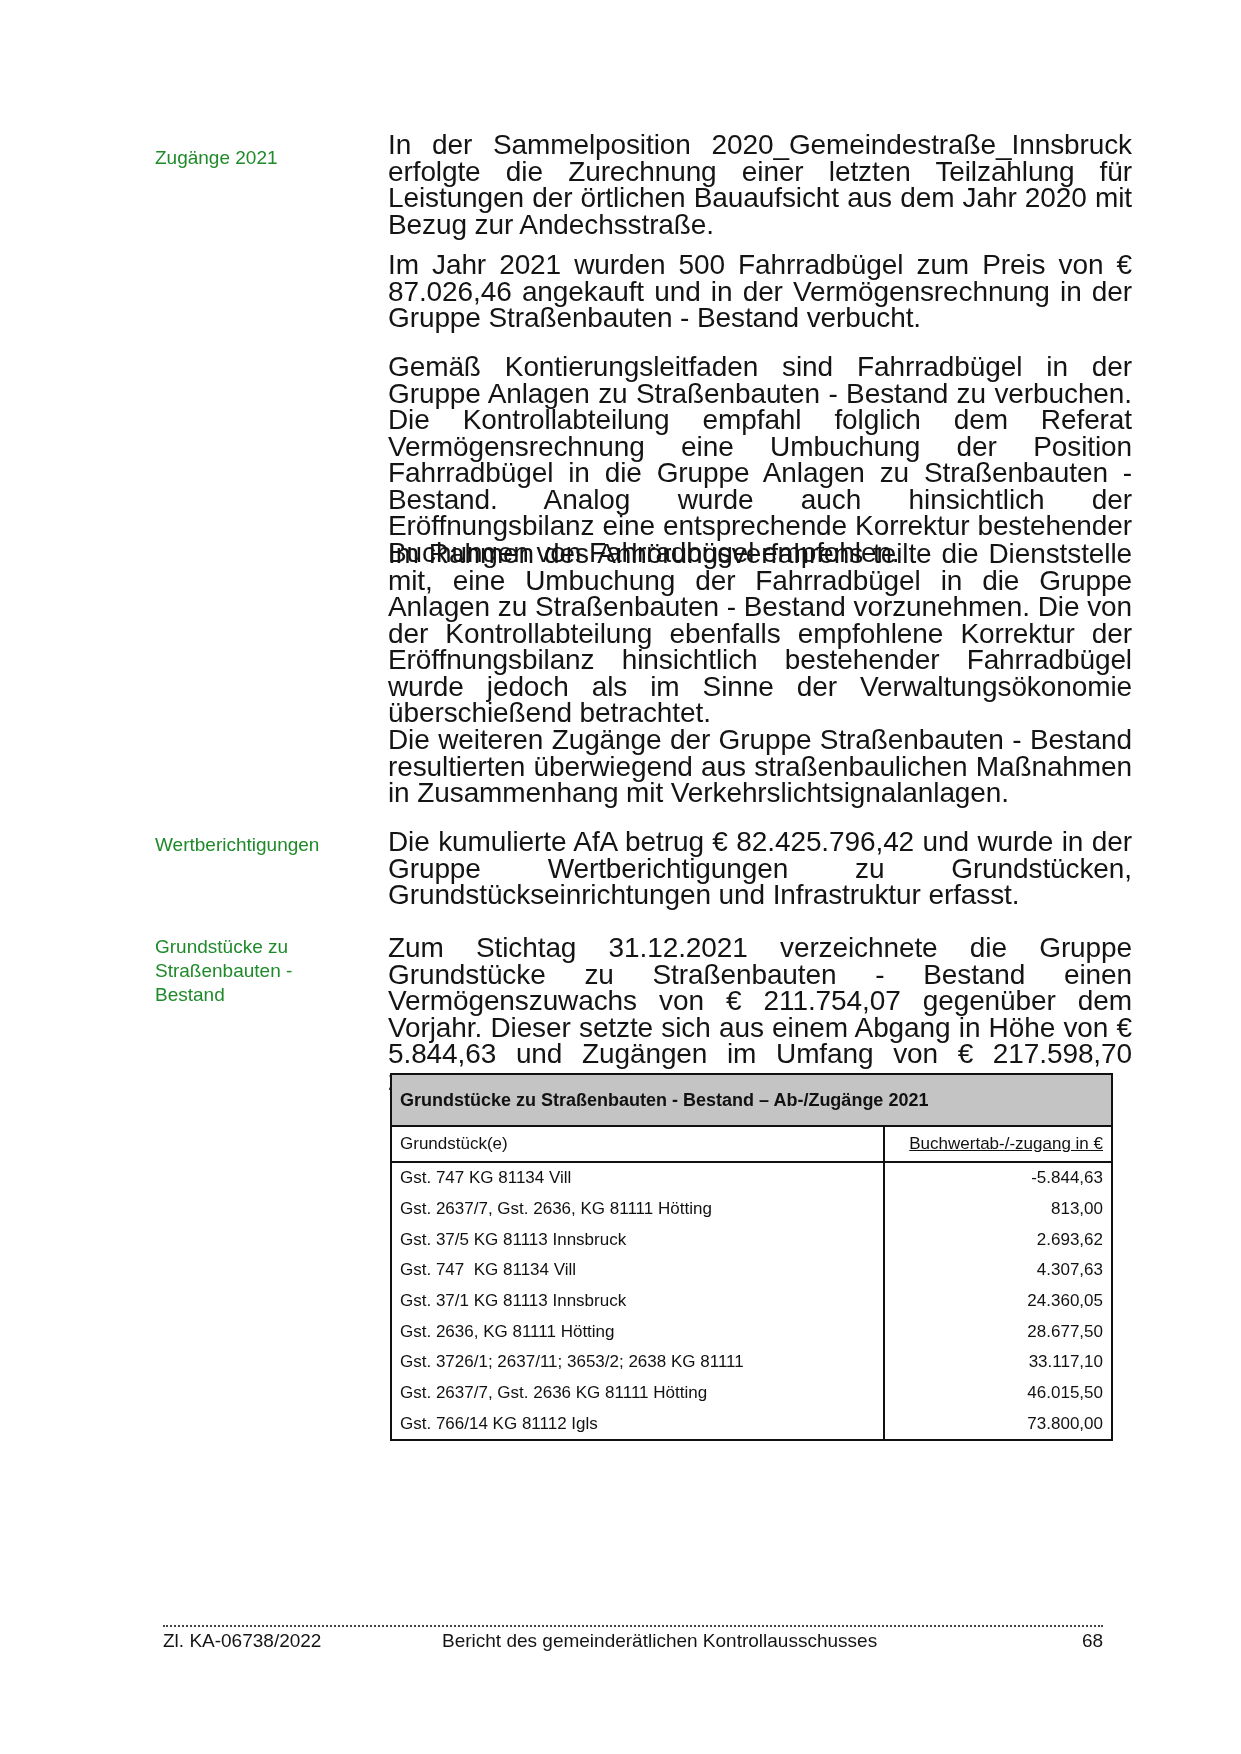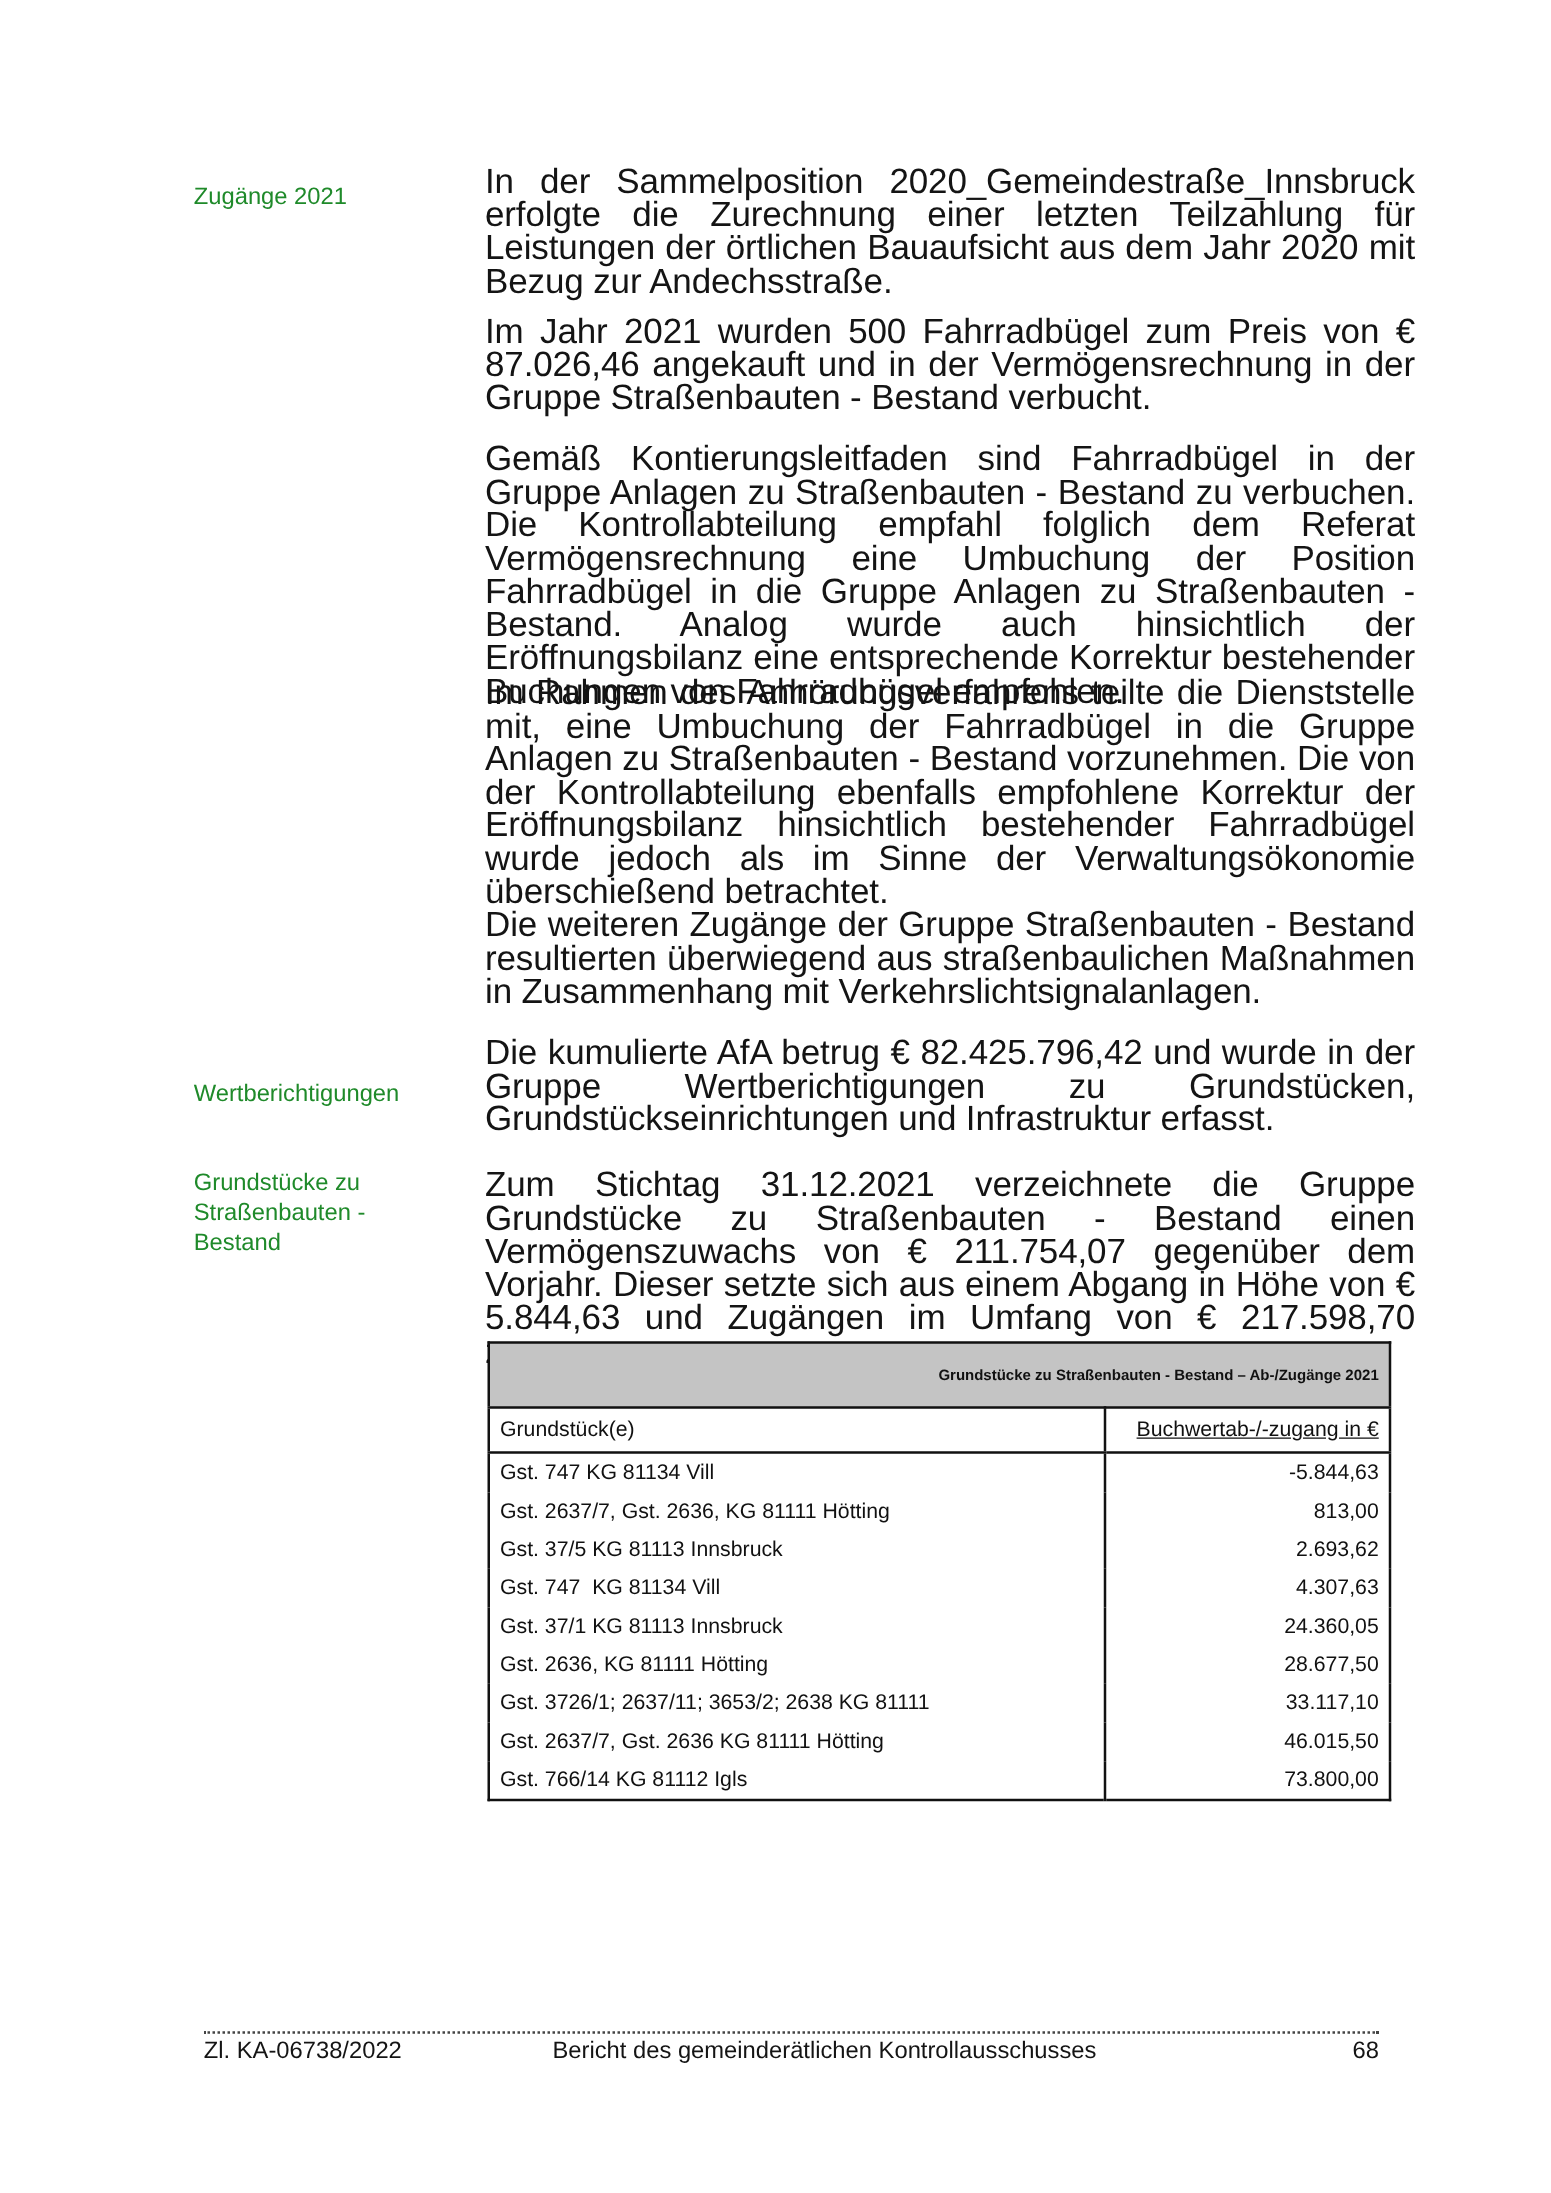--- a/index.html
+++ b/index.html
@@ -5,42 +5,42 @@
   html, body { margin:0; padding:0; background:#ffffff; }
   body { width:1241px; height:1754px; position:relative; overflow:hidden;
          font-family: "Liberation Sans", sans-serif; color:#111; }
   .page { position:absolute; left:0; top:0; width:1241px; height:1754px; }
   .side { position:absolute; left:155px; color:#1f8a2a; font-size:19px; line-height:24px; width:200px; }
   .para { position:absolute; left:388px; width:744px; font-size:28px; line-height:26.5px;
           text-align:justify; color:#141414; letter-spacing:-0.1px; }
   .tbl { position:absolute; left:390px; top:1073px; width:723px; border:2px solid #111;
          border-collapse:collapse; font-size:17px; }
   .tbl td, .tbl th { padding:0 8px; }
-  .tbl .title { background:#c4c4c4; height:50px; text-align:right; font-weight:bold; font-size:12px;
+  .tbl .title { background:#c4c4c4; height:50px; text-align:left; font-weight:bold; font-size:18px;
                 border-bottom:2px solid #111; }
   .tbl .colhead td { height:34px; border-bottom:2px solid #111; }
   .tbl .row td { height:30.7px; }
   .tbl td.num { text-align:right; border-left:2px solid #111; width:210px; }
   .tbl .sum td { background:#c4c4c4; font-weight:bold; height:34px; border-top:2px solid #111; }
   .footer-line { position:absolute; left:163px; width:940px; top:1625px; border-top:2px dotted #444; }
   .footer { position:absolute; top:1630px; font-size:19px; color:#141414; }
 </style>
 </head>
 <body>
 
 <div class="page">
 
   <div class="side" style="top:146px;">Zugänge 2021</div>
   <p class="para" style="top:132px; margin:0;">In der Sammelposition 2020_Gemeindestraße_Innsbruck erfolgte die Zurechnung einer letzten Teilzahlung für Leistungen der örtlichen Bauaufsicht aus dem Jahr 2020 mit Bezug zur Andechsstraße.</p>
   <p class="para" style="top:252px; margin:0;">Im Jahr 2021 wurden 500 Fahrradbügel zum Preis von € 87.026,46 angekauft und in der Vermögensrechnung in der Gruppe Straßenbauten - Bestand verbucht.</p>
   <p class="para" style="top:354px; margin:0;">Gemäß Kontierungsleitfaden sind Fahrradbügel in der Gruppe Anlagen zu Straßenbauten - Bestand zu verbuchen. Die Kontrollabteilung empfahl folglich dem Referat Vermögensrechnung eine Umbuchung der Position Fahrradbügel in die Gruppe Anlagen zu Straßenbauten - Bestand. Analog wurde auch hinsichtlich der Eröffnungsbilanz eine entsprechende Korrektur bestehender Buchungen von Fahrradbügel empfohlen.</p>
   <p class="para" style="top:541px; margin:0;">Im Rahmen des Anhörungsverfahrens teilte die Dienststelle mit, eine Umbuchung der Fahrradbügel in die Gruppe Anlagen zu Straßenbauten - Bestand vorzunehmen. Die von der Kontrollabteilung ebenfalls empfohlene Korrektur der Eröffnungsbilanz hinsichtlich bestehender Fahrradbügel wurde jedoch als im Sinne der Verwaltungsökonomie überschießend betrachtet.</p>
   <p class="para" style="top:727px; margin:0;">Die weiteren Zugänge der Gruppe Straßenbauten - Bestand resultierten überwiegend aus straßenbaulichen Maßnahmen in Zusammenhang mit Verkehrslichtsignalanlagen.</p>
 
-  <div class="side" style="top:833px;margin-top:31px;">Wertberichtigungen</div>
+  <div class="side" style="top:833px;">Wertberichtigungen</div>
   <p class="para" style="top:829px; margin:0;">Die kumulierte AfA betrug € 82.425.796,42 und wurde in der Gruppe Wertberichtigungen zu Grundstücken, Grundstückseinrichtungen und Infrastruktur erfasst.</p>
 
   <div class="side" style="top:935px; width:170px;">Grundstücke zu Straßenbauten - Bestand</div>
   <p class="para" style="top:935px; margin:0;">Zum Stichtag 31.12.2021 verzeichnete die Gruppe Grundstücke zu Straßenbauten - Bestand einen Vermögenszuwachs von € 211.754,07 gegenüber dem Vorjahr. Dieser setzte sich aus einem Abgang in Höhe von € 5.844,63 und Zugängen im Umfang von € 217.598,70 zusammen.</p>
 
   <table class="tbl">
     <tbody>
         <tr>
       <td colspan="2" class="title">Grundstücke zu Straßenbauten - Bestand – Ab-/Zugänge 2021</td>
     </tr>

